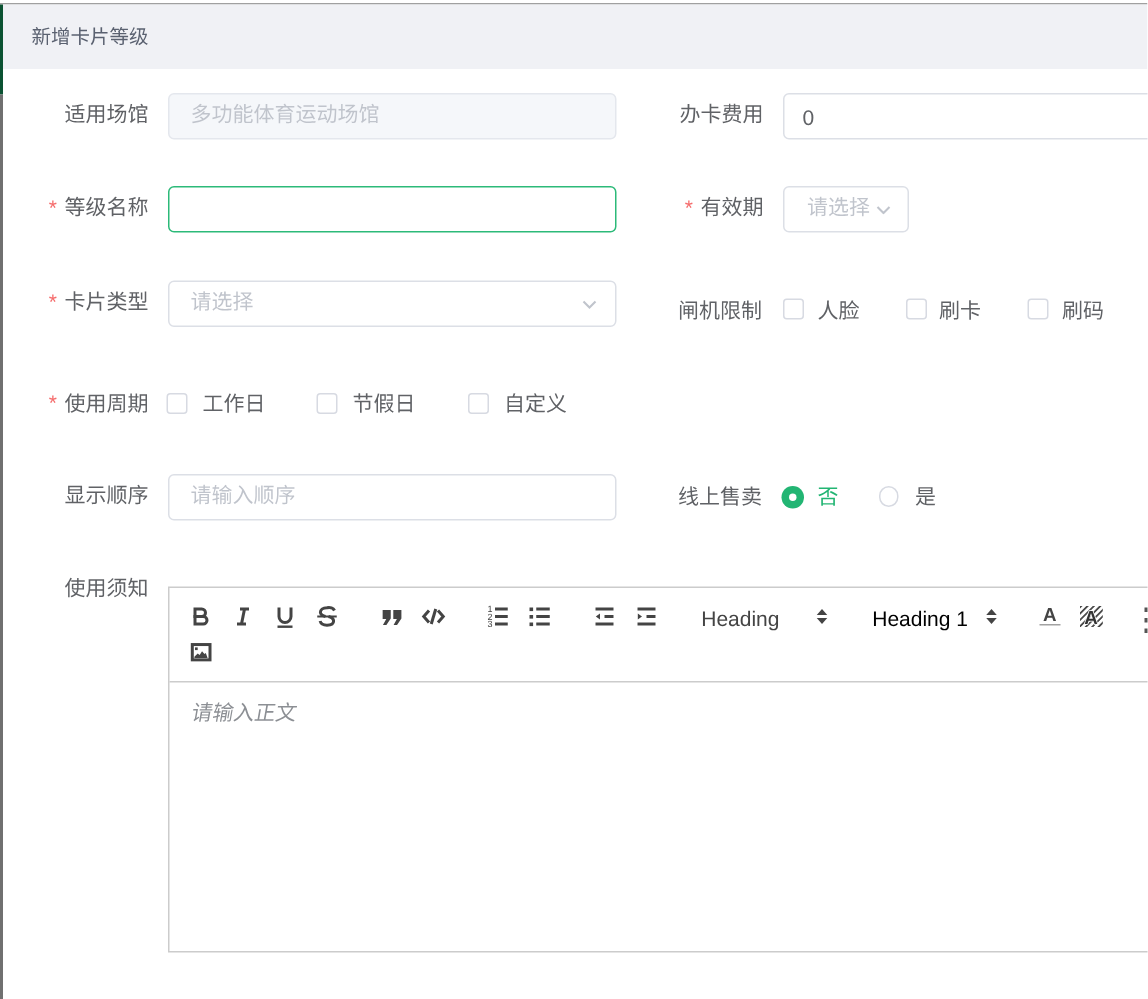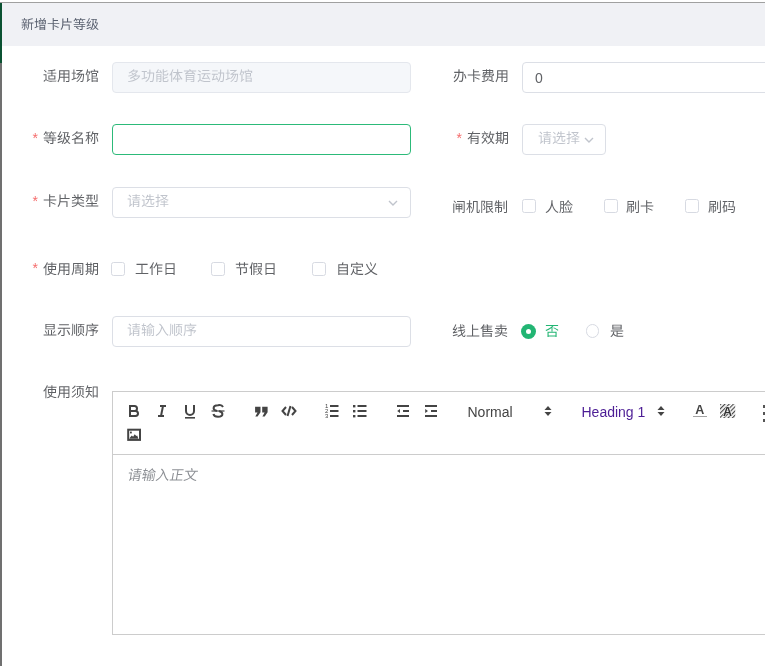--- a/index.html
+++ b/index.html
@@ -204,26 +204,26 @@
       <line x1="9" x2="15" y1="9" y2="9" fill="none" stroke="#444" stroke-width="2"></line>
       <line x1="3" x2="15" y1="14" y2="14" fill="none" stroke="#444" stroke-width="2"></line>
       <polygon points="6,7 6,11 3.2,9" fill="#444"></polygon>
     </svg>
 <svg style="position:absolute;left:421.5px;top:401.5px" width="18" height="18" viewBox="0 0 18 18">
       <line x1="3" x2="15" y1="4" y2="4" fill="none" stroke="#444" stroke-width="2"></line>
       <line x1="9" x2="15" y1="9" y2="9" fill="none" stroke="#444" stroke-width="2"></line>
       <line x1="3" x2="15" y1="14" y2="14" fill="none" stroke="#444" stroke-width="2"></line>
       <polygon points="3.2,7 3.2,11 6,9" fill="#444"></polygon>
     </svg>
-<div style="position:absolute;left:467.5px;top:403.8px;font-size:14px;color:#444;font-weight:normal;font-style:normal;line-height:16px;white-space:nowrap">Normal</div>
+<div style="position:absolute;left:467.5px;top:403.8px;font-size:14px;color:#444;font-weight:normal;font-style:normal;line-height:16px;white-space:nowrap">Heading</div>
 <svg style="position:absolute;left:544px;top:405.5px" width="8" height="10" viewBox="0 0 8 10">
       <polygon points="4,0 7.5,4 0.5,4" fill="#444"></polygon>
       <polygon points="4,10 7.5,6 0.5,6" fill="#444"></polygon>
     </svg>
-<div style="position:absolute;left:581.5px;top:403.8px;font-size:14px;color:#4c1d95;font-weight:normal;font-style:normal;line-height:16px;white-space:nowrap">Heading 1</div>
+<div style="position:absolute;left:581.5px;top:403.8px;font-size:14px;color:#000000;font-weight:normal;font-style:normal;line-height:16px;white-space:nowrap">Heading 1</div>
 <svg style="position:absolute;left:656.5px;top:405.5px" width="8" height="10" viewBox="0 0 8 10">
       <polygon points="4,0 7.5,4 0.5,4" fill="#444"></polygon>
       <polygon points="4,10 7.5,6 0.5,6" fill="#444"></polygon>
     </svg>
 <div style="position:absolute;left:695.3px;top:403.2px;font-size:12.5px;color:#444;font-weight:bold;font-style:normal;line-height:14.5px;white-space:nowrap">A</div>
 <div style="position:absolute;left:693.3px;top:415.8px;width:13.8px;height:1.7px;background:#a2a2a2"></div>
 <svg style="position:absolute;left:719.8px;top:403.6px" width="16" height="15" viewBox="0 0 16 15">
 <defs>
         <pattern id="h" width="3" height="3" patternUnits="userSpaceOnUse" patternTransform="rotate(45)">
           <rect width="3" height="3" fill="#fff"></rect>

